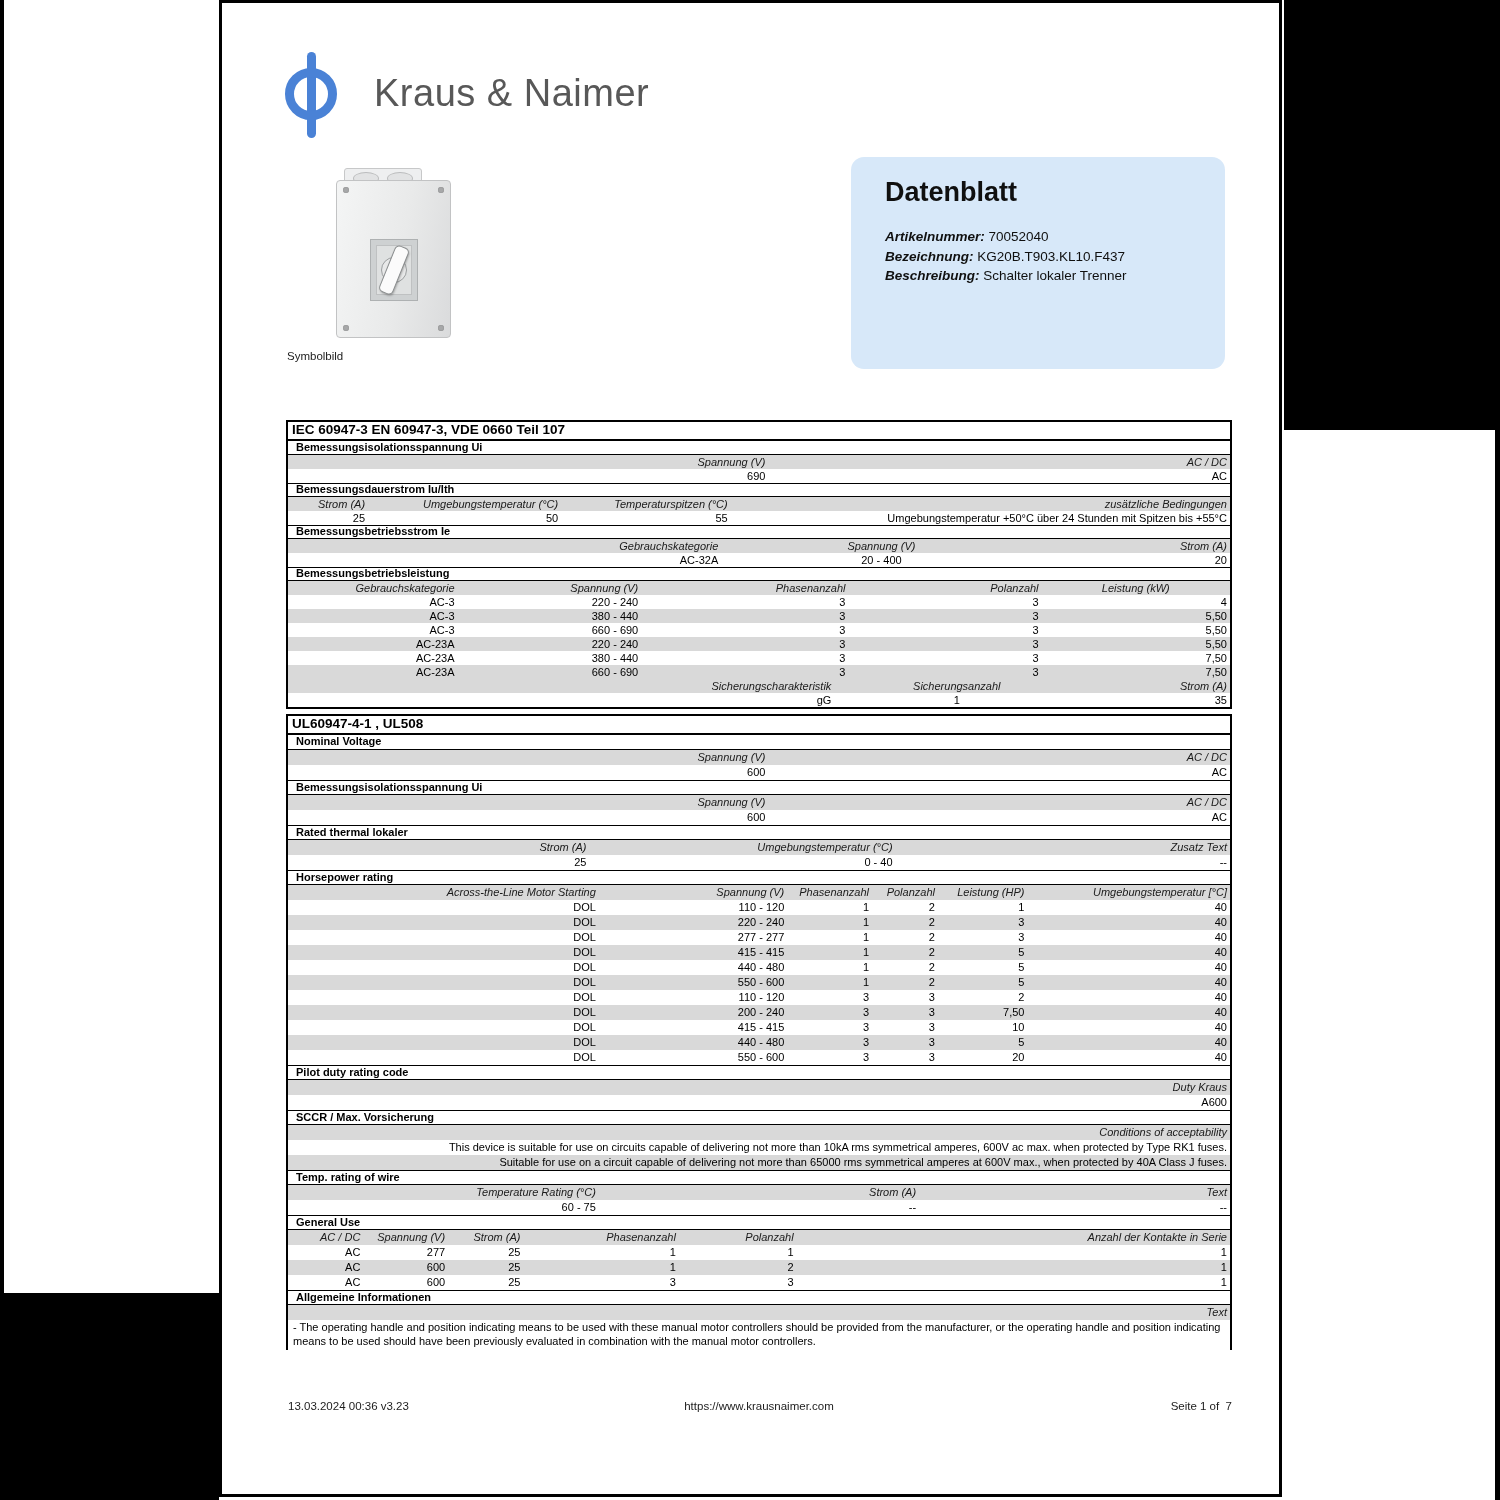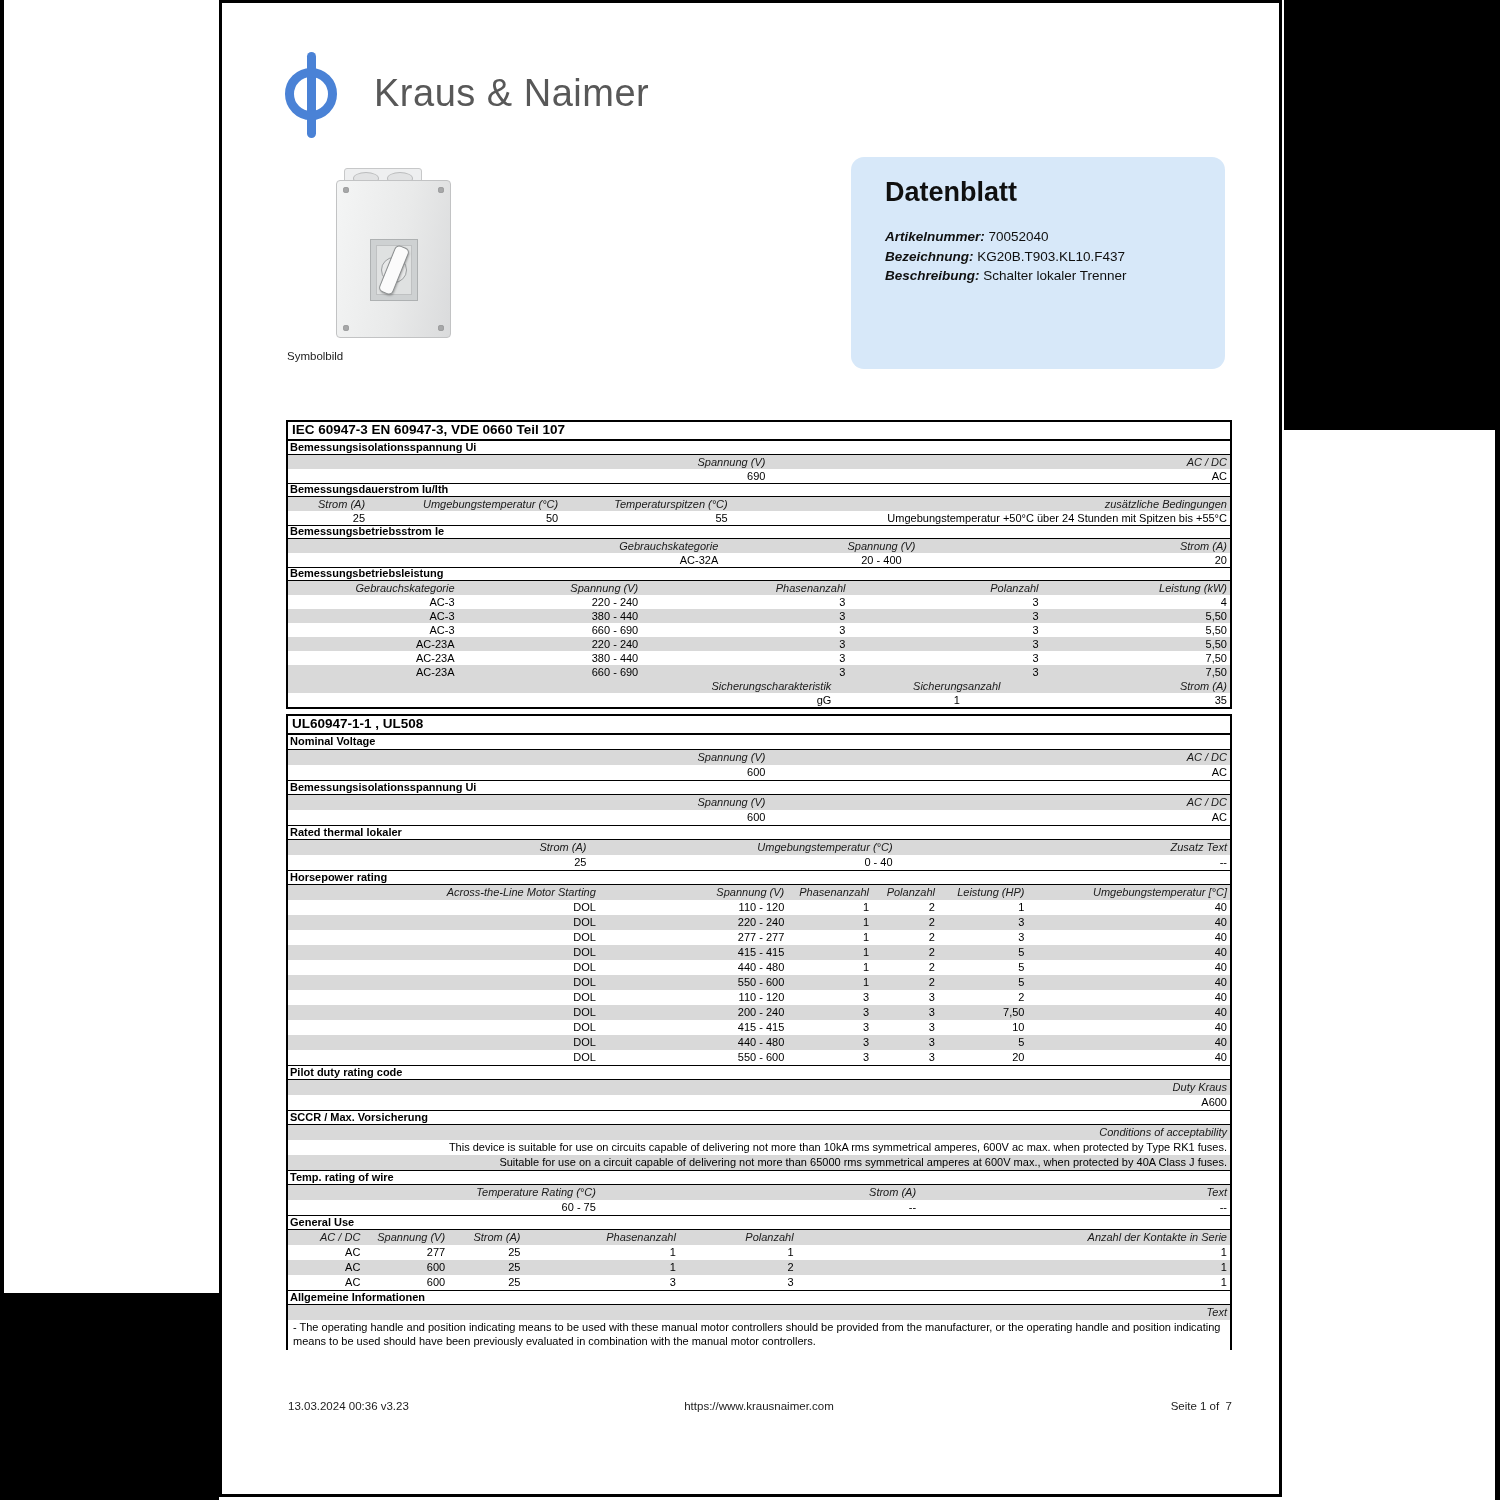--- a/index.html
+++ b/index.html
@@ -38,21 +38,21 @@
   .panel-fields{position:absolute;left:34px;top:70px;font-size:13.5px;line-height:19.5px;color:#101010;}
   .pf-row b{font-weight:bold;font-style:italic;}
 
   
   .tables{position:absolute;left:64px;top:417px;width:946px;}
   .block{border:2px solid #000;--rh:14.5px;}
   .block + .block{margin-top:5px;}
   .block.open{border-bottom:none;}
   .row{display:flex;box-sizing:border-box;height:var(--rh);line-height:var(--rh);font-size:11px;overflow:hidden;}
   .row.title{height:19px;line-height:16px;font-size:13.5px;font-weight:bold;border-bottom:2px solid #000;padding-left:4px;display:block;}
-  .row.ghead{font-weight:bold;border-top:1.5px solid #000;border-bottom:1.5px solid #000;padding-left:2px;line-height:calc(var(--rh) - 3px);display:block;}
+  .row.ghead{font-weight:bold;border-top:1.5px solid #000;border-bottom:1.5px solid #000;padding-left:8px;line-height:calc(var(--rh) - 3px);display:block;}
   .block .row.title + .row.ghead{border-top:none;line-height:calc(var(--rh) - 1.5px);}
   .row.chead{background:var(--gray);font-style:italic;color:#1a1a1a;}
   .row.data.alt{background:var(--gray);}
   .cell{box-sizing:border-box;flex:0 0 auto;padding:0 3px;white-space:nowrap;overflow:visible;}
   .a-l{text-align:right;}
   .a-r{text-align:right;}
   .a-c{text-align:center;}
   .row .cell:first-child{padding-left:4px;}
   .row.data.para{height:auto;line-height:13.5px;padding:1px 5px 2px 5px;white-space:normal;display:block;}
 
@@ -144,21 +144,21 @@
             <span class="cell a-l" style="width: 46%;">AC-32A</span>
             <span class="cell a-c" style="width: 34%;">20 - 400</span>
             <span class="cell a-r" style="width: 20%;">20</span>
           </div>
           <div class="row ghead">Bemessungsbetriebsleistung</div>
           <div class="row chead">
             <span class="cell a-l" style="width: 18%;">Gebrauchskategorie</span>
             <span class="cell a-r" style="width: 19.5%;">Spannung (V)</span>
             <span class="cell a-r" style="width: 22%;">Phasenanzahl</span>
             <span class="cell a-r" style="width: 20.5%;">Polanzahl</span>
-            <span class="cell a-r" style="width: 20%;">Leistung (kW)</span>
+            <span class="cell a-r" style="width: 20%; text-align: center;">Leistung (kW)</span>
           </div>
           <div class="row data">
             <span class="cell a-l" style="width: 18%;">AC-3</span>
             <span class="cell a-r" style="width: 19.5%;">220 - 240</span>
             <span class="cell a-r" style="width: 22%;">3</span>
             <span class="cell a-r" style="width: 20.5%;">3</span>
             <span class="cell a-r" style="width: 20%;">4</span>
           </div>
           <div class="row data alt">
             <span class="cell a-l" style="width: 18%;">AC-3</span>
@@ -200,21 +200,21 @@
             <span class="cell a-c" style="width: 26%;">Sicherungsanzahl</span>
             <span class="cell a-r" style="width: 16%;">Strom (A)</span>
           </div>
           <div class="row data">
             <span class="cell a-l" style="width: 58%;">gG</span>
             <span class="cell a-c" style="width: 26%;">1</span>
             <span class="cell a-r" style="width: 16%;">35</span>
           </div>
         </div>
         <div class="block open" style="--rh: 15px;">
-          <div class="row title">UL60947-1-1 , UL508</div>
+          <div class="row title">UL60947-4-1 , UL508</div>
           <div class="row ghead">Nominal Voltage</div>
           <div class="row chead">
             <span class="cell a-r" style="width: 51%;">Spannung (V)</span>
             <span class="cell a-l" style="width: 49%; padding-left: 9px;">AC / DC</span>
           </div>
           <div class="row data">
             <span class="cell a-r" style="width: 51%;">600</span>
             <span class="cell a-l" style="width: 49%; padding-left: 9px;">AC</span>
           </div>
           <div class="row ghead">Bemessungsisolationsspannung Ui</div>

